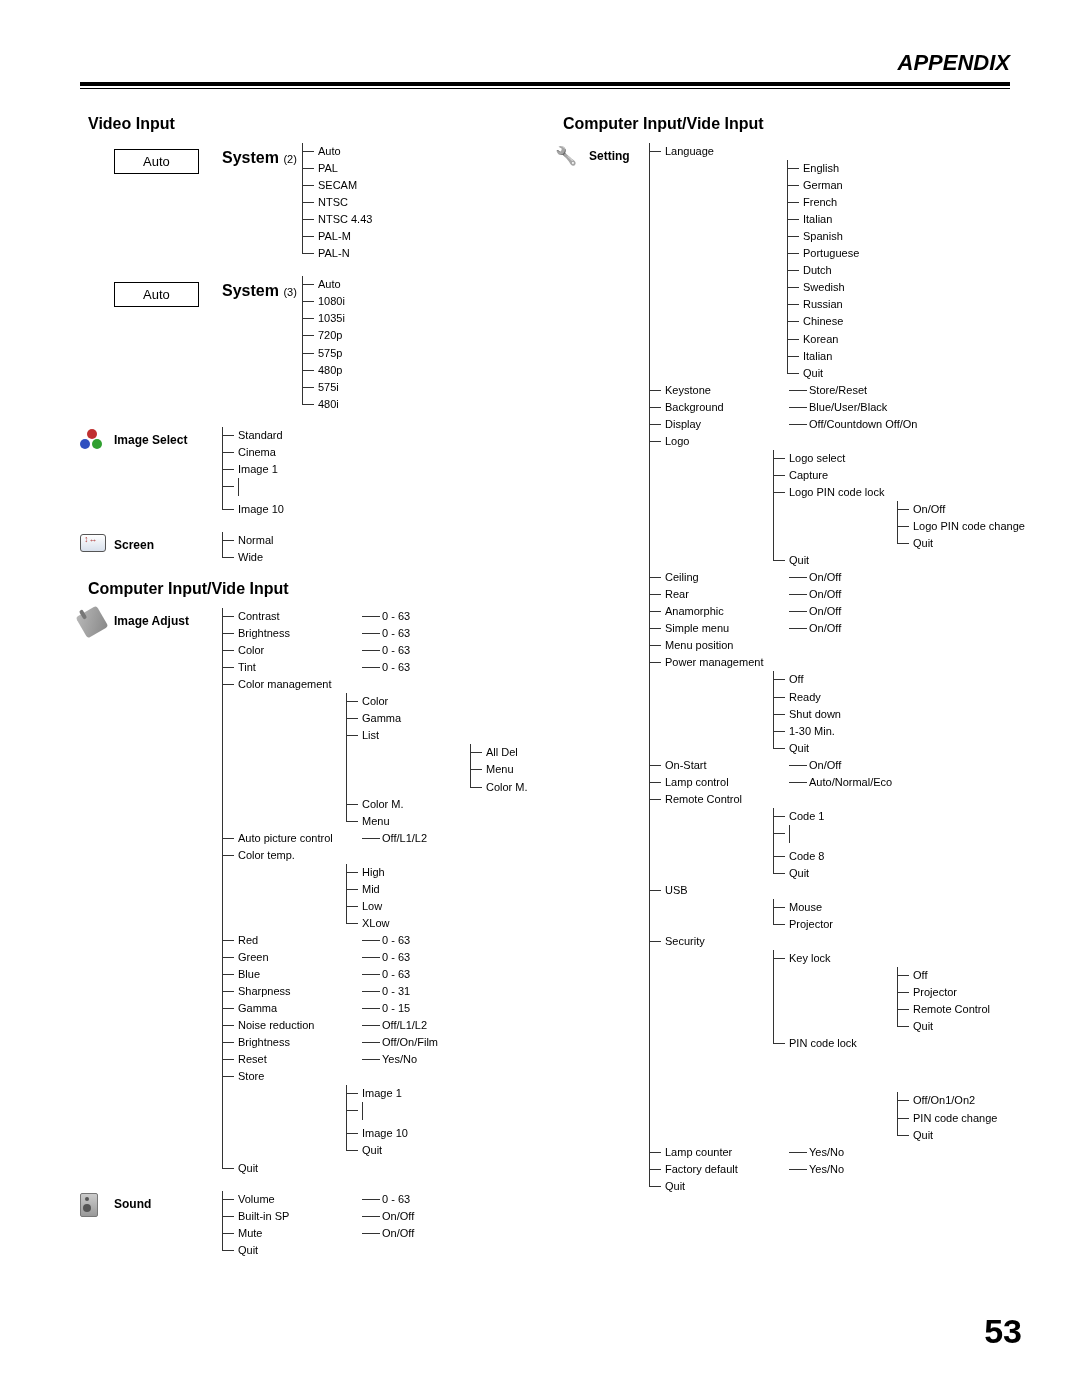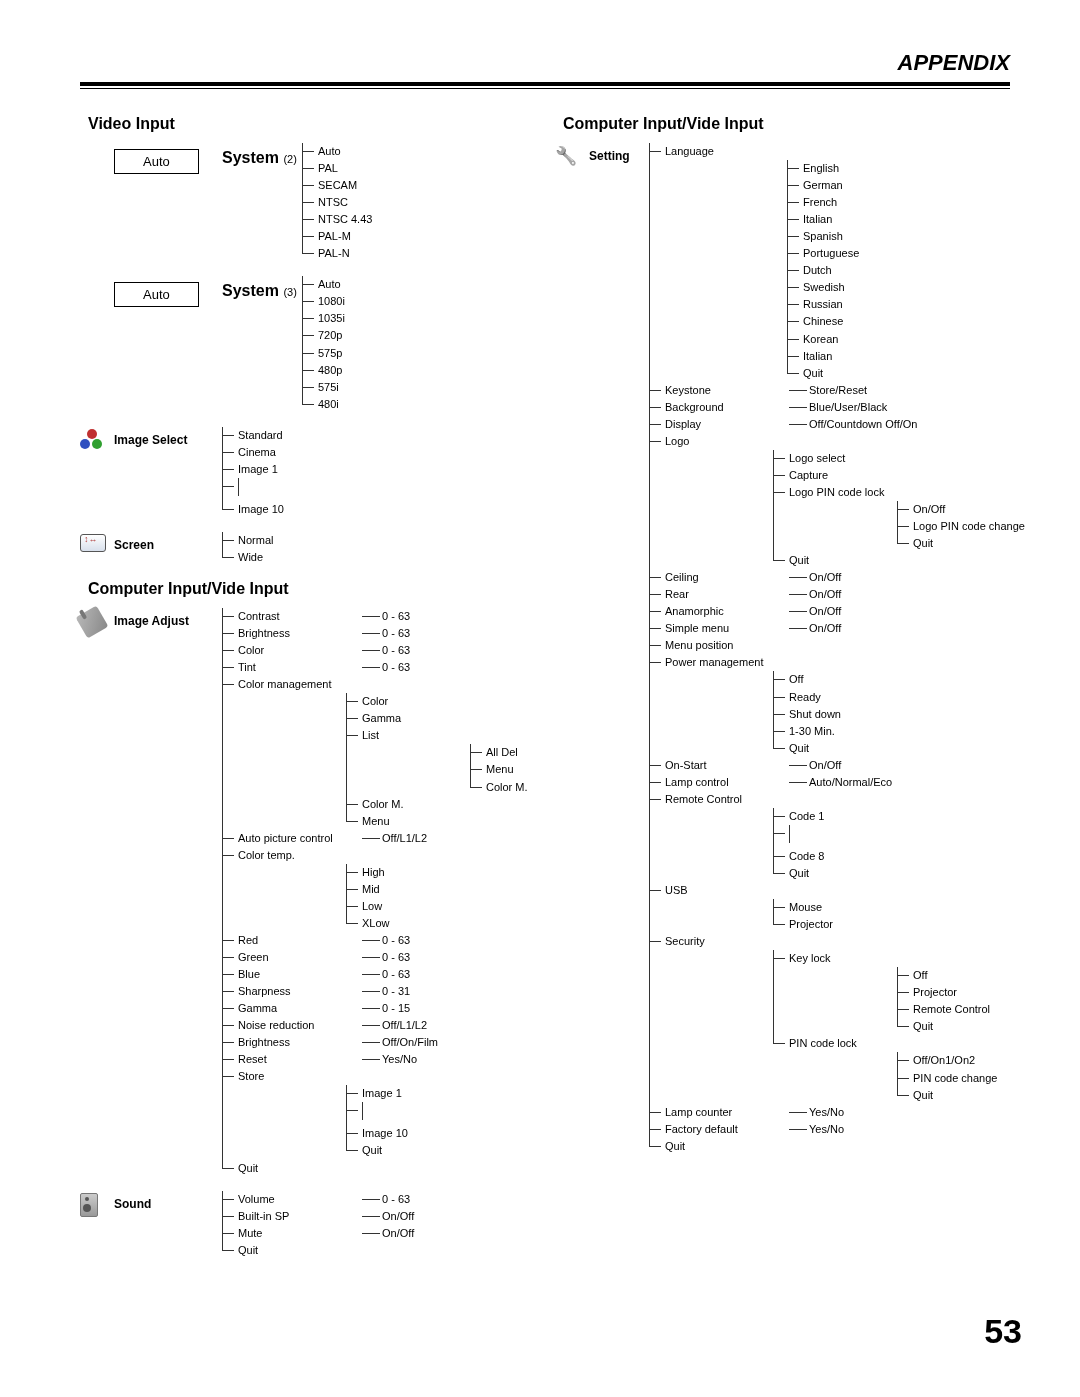--- a/index.html
+++ b/index.html
@@ -346,21 +346,21 @@
                 <div class="node"><span class="nlabel">Mouse</span></div>
                 <div class="node"><span class="nlabel">Projector</span></div>
               </div></div>
             <div class="node"><span class="nlabel">Security</span><div class="children" style="margin-left: 110px;">
                 <div class="node"><span class="nlabel">Key lock</span><div class="children" style="margin-left: 110px;">
                     <div class="node"><span class="nlabel">Off</span></div>
                     <div class="node"><span class="nlabel">Projector</span></div>
                     <div class="node"><span class="nlabel">Remote Control</span></div>
                     <div class="node"><span class="nlabel">Quit</span></div>
                   </div></div>
-                <div class="node"><span class="nlabel">PIN code lock</span><div class="children" style="margin-left: 110px;">
+                <div class="node"><span class="nlabel">PIN code lock</span><div class="children" style="margin-left: 110px; margin-top: 40px;">
                     <div class="node"><span class="nlabel">Off/On1/On2</span></div>
                     <div class="node"><span class="nlabel">PIN code change</span></div>
                     <div class="node"><span class="nlabel">Quit</span></div>
                   </div></div>
               </div></div>
             <div class="node"><span class="nlabel">Lamp counter</span><span class="val">Yes/No</span></div>
             <div class="node"><span class="nlabel">Factory default</span><span class="val">Yes/No</span></div>
             <div class="node"><span class="nlabel">Quit</span></div>
           </div>
       </div>

